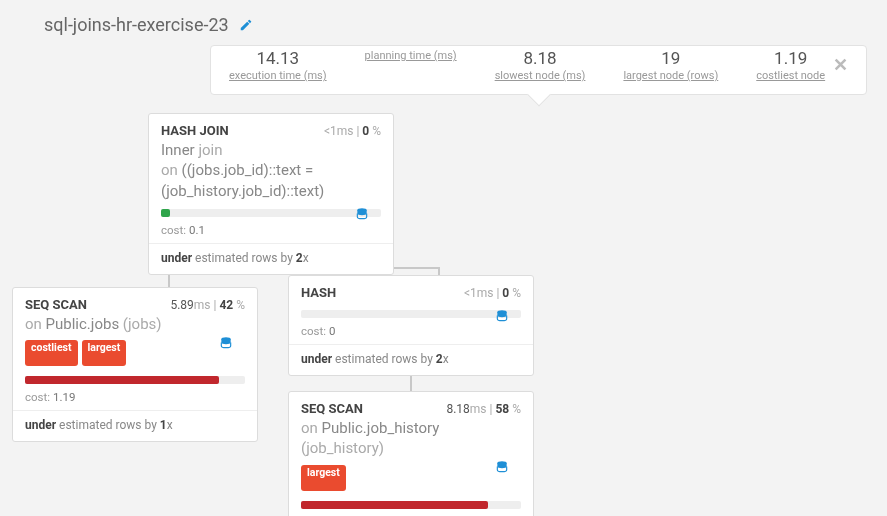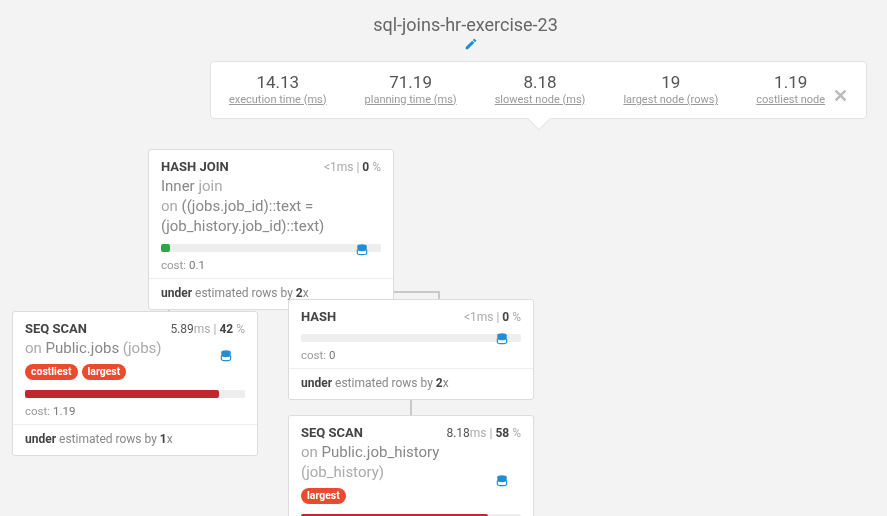--- a/index.html
+++ b/index.html
@@ -1,39 +1,39 @@
 <!DOCTYPE html>
 <html><head>
 <meta charset="utf-8">
 <style>
   * { box-sizing: border-box; margin: 0; padding: 0; }
   body { font-family: -apple-system, "Segoe UI", Roboto, Helvetica, Arial, sans-serif; background: #f3f3f3; color: #444; font-size: 13px; width: 887px; height: 516px; overflow: hidden; position: relative; }
-  .header { display: flex; align-items: center; padding: 14px 0 10px 44px; flex-direction: column; }
+  .header { display: flex; align-items: center; padding: 14px 0 10px 44px; }
   .title { color: #666; font-size: 18px; font-weight: 400; }
   .edit-icon { color: #1e8fd6; margin-left: 10px; cursor: pointer; }
-  .stats-bar { background: #fff; border: 1px solid #e2e2e2; border-radius: 4px; margin: 0 20px 0 210px; padding: 10px 18px 12px 18px; display: flex; align-items: flex-end; justify-content: space-between; position: relative; }
+  .stats-bar { background: #fff; border: 1px solid #e2e2e2; border-radius: 4px; margin: 0 20px 0 210px; padding: 2px 18px 12px 18px; display: flex; align-items: flex-start; justify-content: space-between; position: relative; }
   .stats-bar::after { content: ""; position: absolute; bottom: -9px; left: 50%; transform: translateX(-50%) rotate(45deg); width: 16px; height: 16px; background: #fff; border-right: 1px solid #e2e2e2; border-bottom: 1px solid #e2e2e2; }
   .stats-group { display: flex; gap: 38px; }
   .stat { text-align: center; }
   .stat-val { font-size: 17px; color: #555; font-weight: 400; }
   .stat-lbl { font-size: 11px; color: #999; margin-top: 1px; white-space: nowrap; text-decoration: underline; }
   .close-icon { color: #bbb; font-size: 18px; font-weight: bold; cursor: pointer; margin-top: 6px; }
   .canvas { position: relative; margin-top: 18px; }
   .node {
     position: absolute; width: 246px; background: #fff; border: 1px solid #dcdcdc; border-radius: 3px;
   }
   .node-head { display: flex; justify-content: space-between; align-items: baseline; padding: 9px 12px 2px 12px; }
   .node-type { font-weight: 700; color: #444; font-size: 13px; }
   .node-time { font-size: 12px; color: #555; }
   .node-time .muted { color: #aaa; }
   .node-time .pct { font-weight: 700; color: #444; }
   .node-sub { padding: 0 12px 4px 12px; font-size: 15px; color: #888; line-height: 1.35; }
   .node-sub .dim { color: #aaa; }
   .tags { padding: 2px 12px 6px 12px; display: flex; gap: 4px; flex-wrap: wrap; }
-  .tag { background: #ea4b2f; color: #fff; font-size: 10.5px; font-weight: 700; padding: 1px 6px 2px 6px; border-radius: 8px; }
+  .tag { background: #ea4b2f; color: #fff; font-size: 10.5px; font-weight: 700; padding: 1px 6px 12px 6px; border-radius: 3px; }
   .bar-wrap { position: relative; margin: 4px 12px 4px 12px; }
   .bar-bg { height: 8px; background: #eee; border-radius: 2px; }
   .bar-fg { position: absolute; top: 0; left: 0; height: 8px; border-radius: 2px; }
   .bar-green { background: #2fa54b; }
   .bar-red { background: #c1272d; }
   .db-icon { position: absolute; right: 12px; top: -3px; color: #1e8fd6; }
   .cost { padding: 2px 12px 6px 12px; font-size: 11.5px; color: #999; border-bottom: 1px solid #eee; }
   .cost .v { color: #777; }
   .est { padding: 7px 12px 9px 12px; font-size: 12px; color: #888; }
   .est b { color: #444; font-weight: 700; }
@@ -53,21 +53,20 @@
   </span>
 </div>
 
 <div class="stats-bar">
   <div class="stats-group">
     <div class="stat">
       <div class="stat-val">14.13</div>
       <div class="stat-lbl">execution time (ms)</div>
     </div>
     <div class="stat">
-      <div class="stat-val">71.19</div>
       <div class="stat-lbl">planning time (ms)</div>
     </div>
     <div class="stat">
       <div class="stat-val">8.18</div>
       <div class="stat-lbl">slowest node (ms)</div>
     </div>
     <div class="stat">
       <div class="stat-val">19</div>
       <div class="stat-lbl">largest node (rows)</div>
     </div>
@@ -80,21 +79,21 @@
 </div>
 
 <div class="canvas">
 
   <div class="line" style="left:270px; top:145px; width:2px; height:10px;"></div>
   <div class="connector-top" style="left:168px; top:154px; width:270px; height:2px; border-left:2px solid #c8c8c8; border-right:2px solid #c8c8c8; border-bottom:none;"></div>
   <div class="line" style="left:168px; top:154px; width:2px; height:20px;"></div>
   <div class="line" style="left:438px; top:154px; width:2px; height:20px;"></div>
   <div class="line" style="left:410px; top:258px; width:2px; height:22px;"></div>
 
-  <div class="node" style="left:148px; top:12px;">
+  <div class="node" style="left:148px; top:0;">
     <div class="node-head">
       <span class="node-type">HASH JOIN</span>
       <span class="node-time">
         <span class="muted">&lt;1</span><span class="muted">ms</span>
         <span class="muted"> | </span>
         <span class="pct">0</span><span class="muted"> %</span>
       </span>
     </div>
     <div class="node-sub">
       <span>Inner </span><span class="dim">join</span><br>

